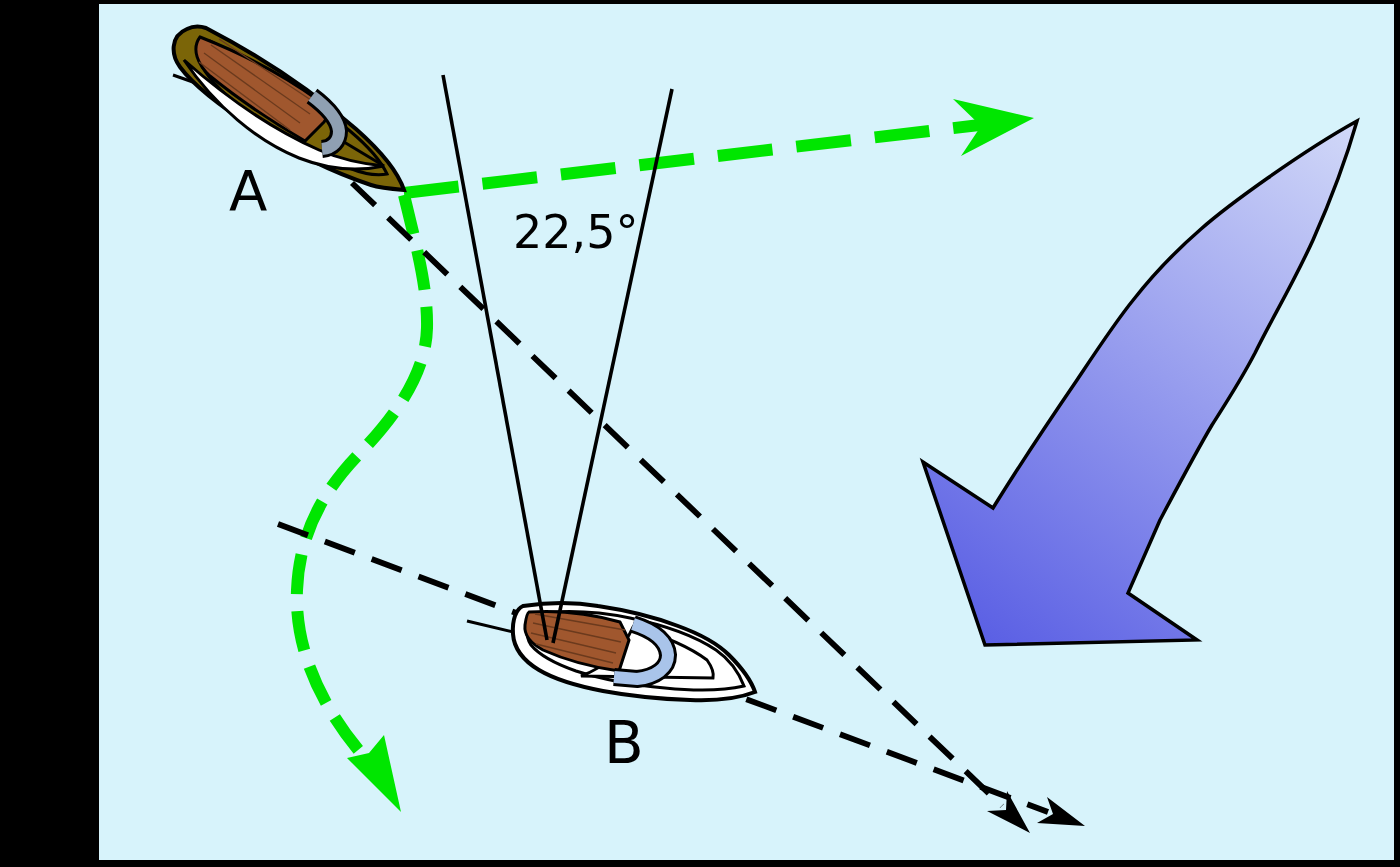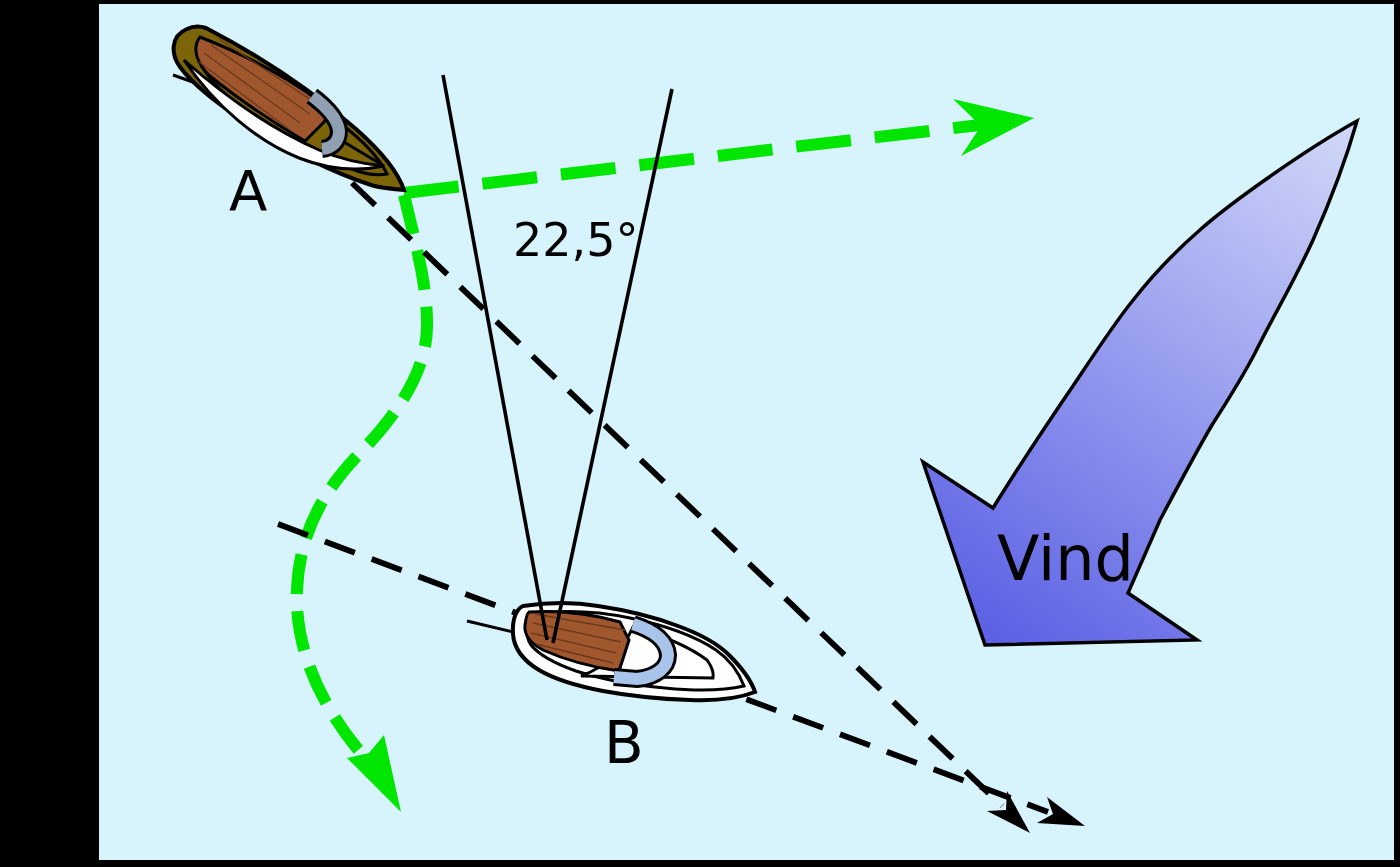--- a/index.html
+++ b/index.html
@@ -35,21 +35,21 @@
 
   .label {
     position: absolute;
     color: var(--label-color, #000);
     line-height: 1;
     white-space: nowrap;
     user-select: none;
   }
   .label-a     { left: 229px; top: 163px; font-size: 56px; }
   .label-b     { left: 604px; top: 714px; font-size: 58px; }
-  .label-angle { left: 513px; top: 209px; font-size: 46px; margin-top: 8px; }
+  .label-angle { left: 513px; top: 209px; font-size: 46px; }
   .label-wind  { left: 997px; top: 528px; font-size: 62px; }
 </style>
 </head>
 <body>
 
 <div id="stage">
   <svg width="1400" height="867" viewBox="0 0 1400 867">
     <defs>
       <linearGradient id="vindGrad" gradientUnits="userSpaceOnUse" x1="1357" y1="121" x2="985" y2="645">
         <stop offset="0" stop-color="#d2d9f8" style="stop-color: var(--wind-gradient-light, #d2d9f8)"></stop>
@@ -107,14 +107,13 @@
 
     <path class="solid-line" d="M443,75 L547,640"></path>
     <path class="solid-line" d="M672,89 L553,643"></path>
 
     <path class="wind-arrow" fill="url(#vindGrad)" d="M1357,121 C1345,163 1329,204 1313,240 C1292,286 1271,320 1255,353 C1241,380 1226,403 1212,425 C1196,452 1177,488 1160,520 L1128,593 L1197,640 L985,645 L923,462 L993,508 C1019,466 1049,421 1077,380 C1099,347 1116,321 1134,299 C1156,271 1178,249 1201,229 C1227,206 1301,152 1357,121 Z"></path>
   </svg>
 
   <div class="label label-a">A</div>
   <div class="label label-b">B</div>
   <div class="label label-angle">22,5°</div>
-  <div class="label label-wind">Vind</div>
 </div>
 
 </body></html>

